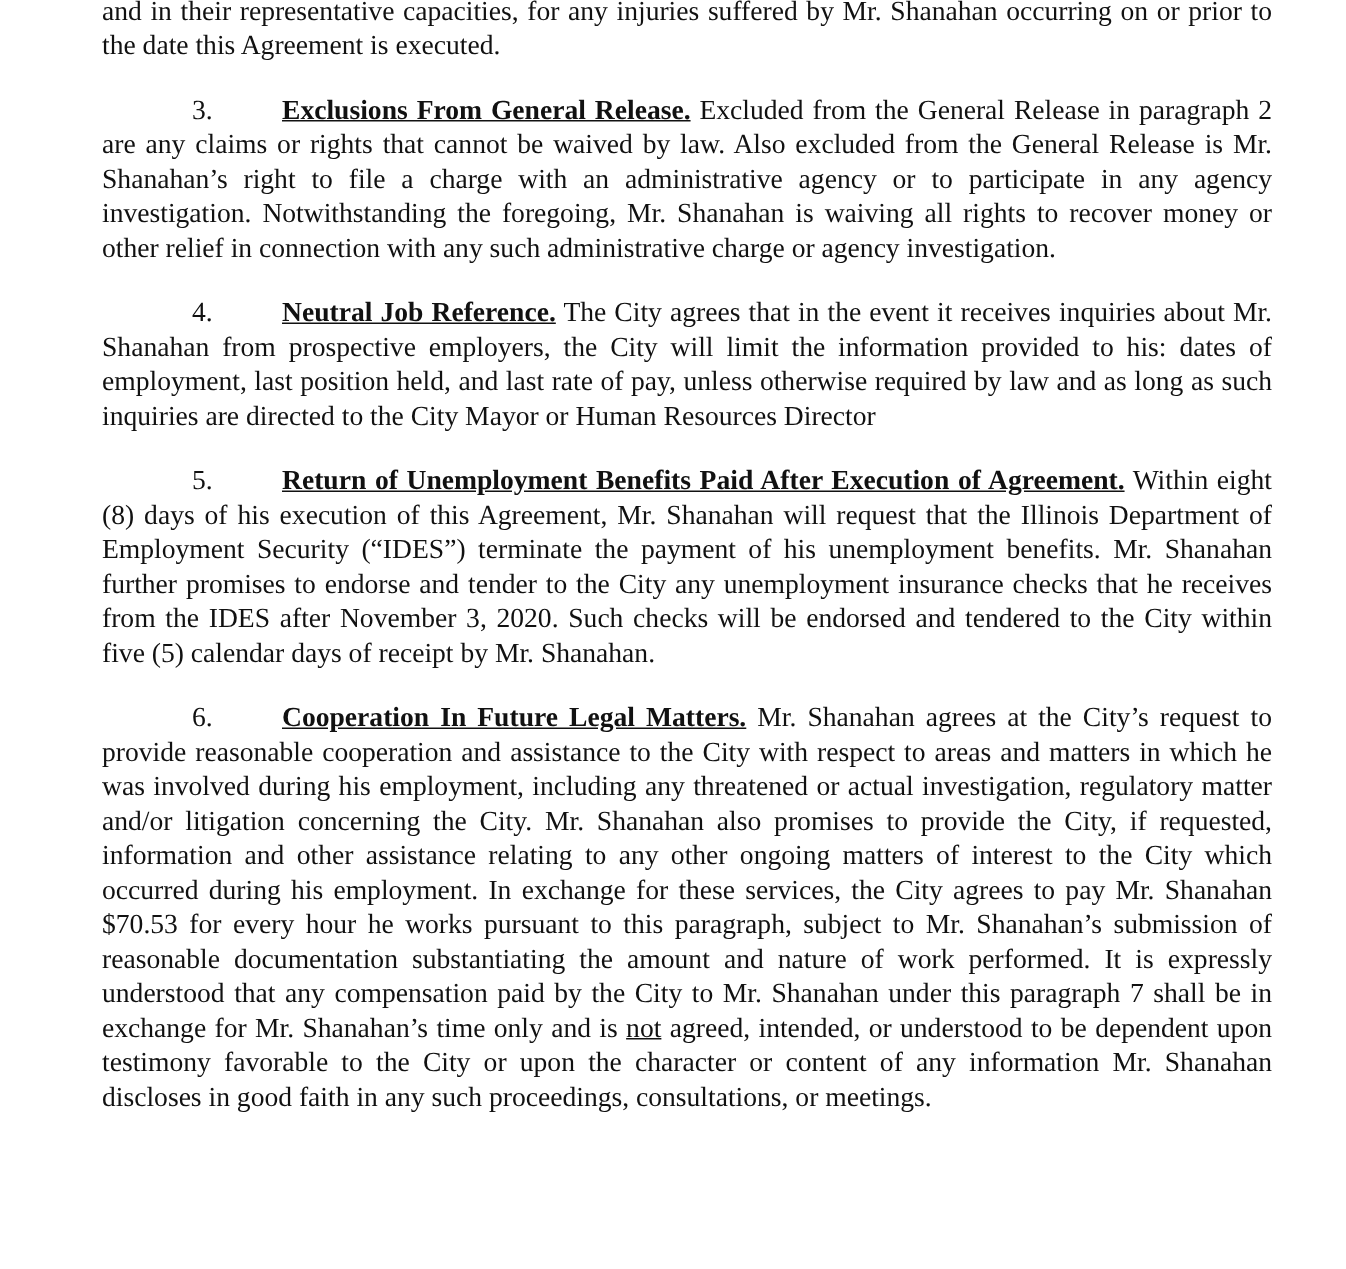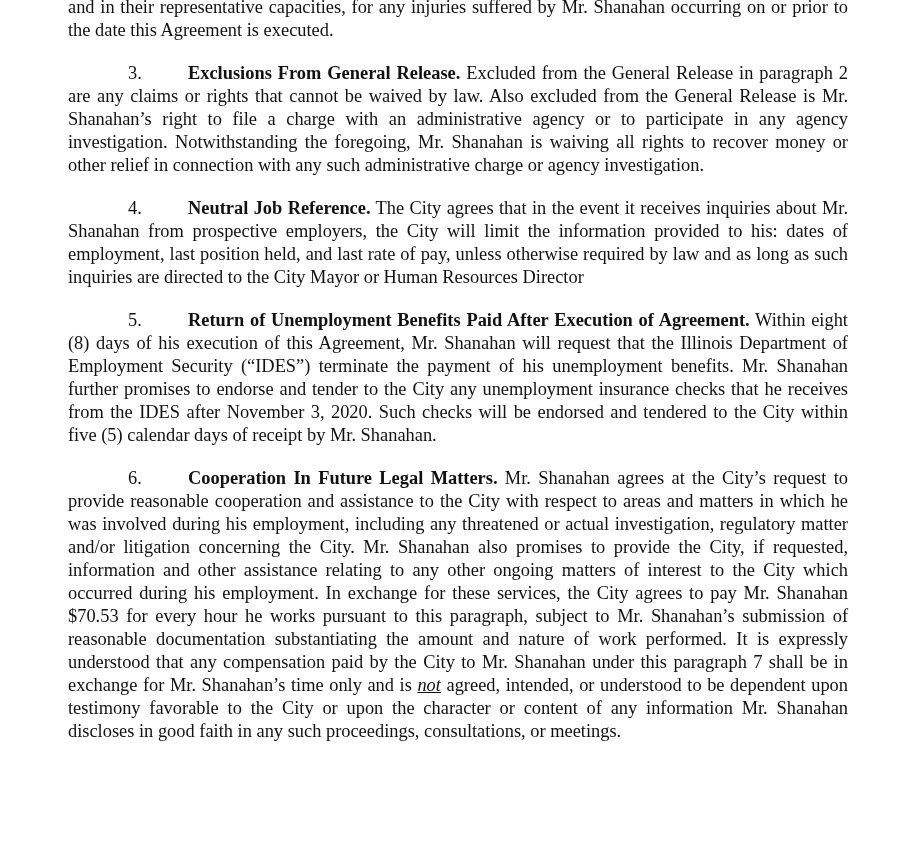--- a/index.html
+++ b/index.html
@@ -32,24 +32,24 @@
       margin-bottom: 20px;
     }
     .num {
       display: inline-block;
       width: 120px;
       padding-left: 60px;
       box-sizing: border-box;
     }
     .heading {
       font-weight: bold;
+      text-decoration: underline;
     }
     u {
       text-decoration: underline;
-      font-style: italic;
     }
   </style>
 </head>
 <body>
 
 <div class="page">
 
   <p class="para first">
     <span>and in their representative capacities, for any injuries suffered by Mr. Shanahan occurring on or prior to the date this Agreement is executed.</span>
   </p>

